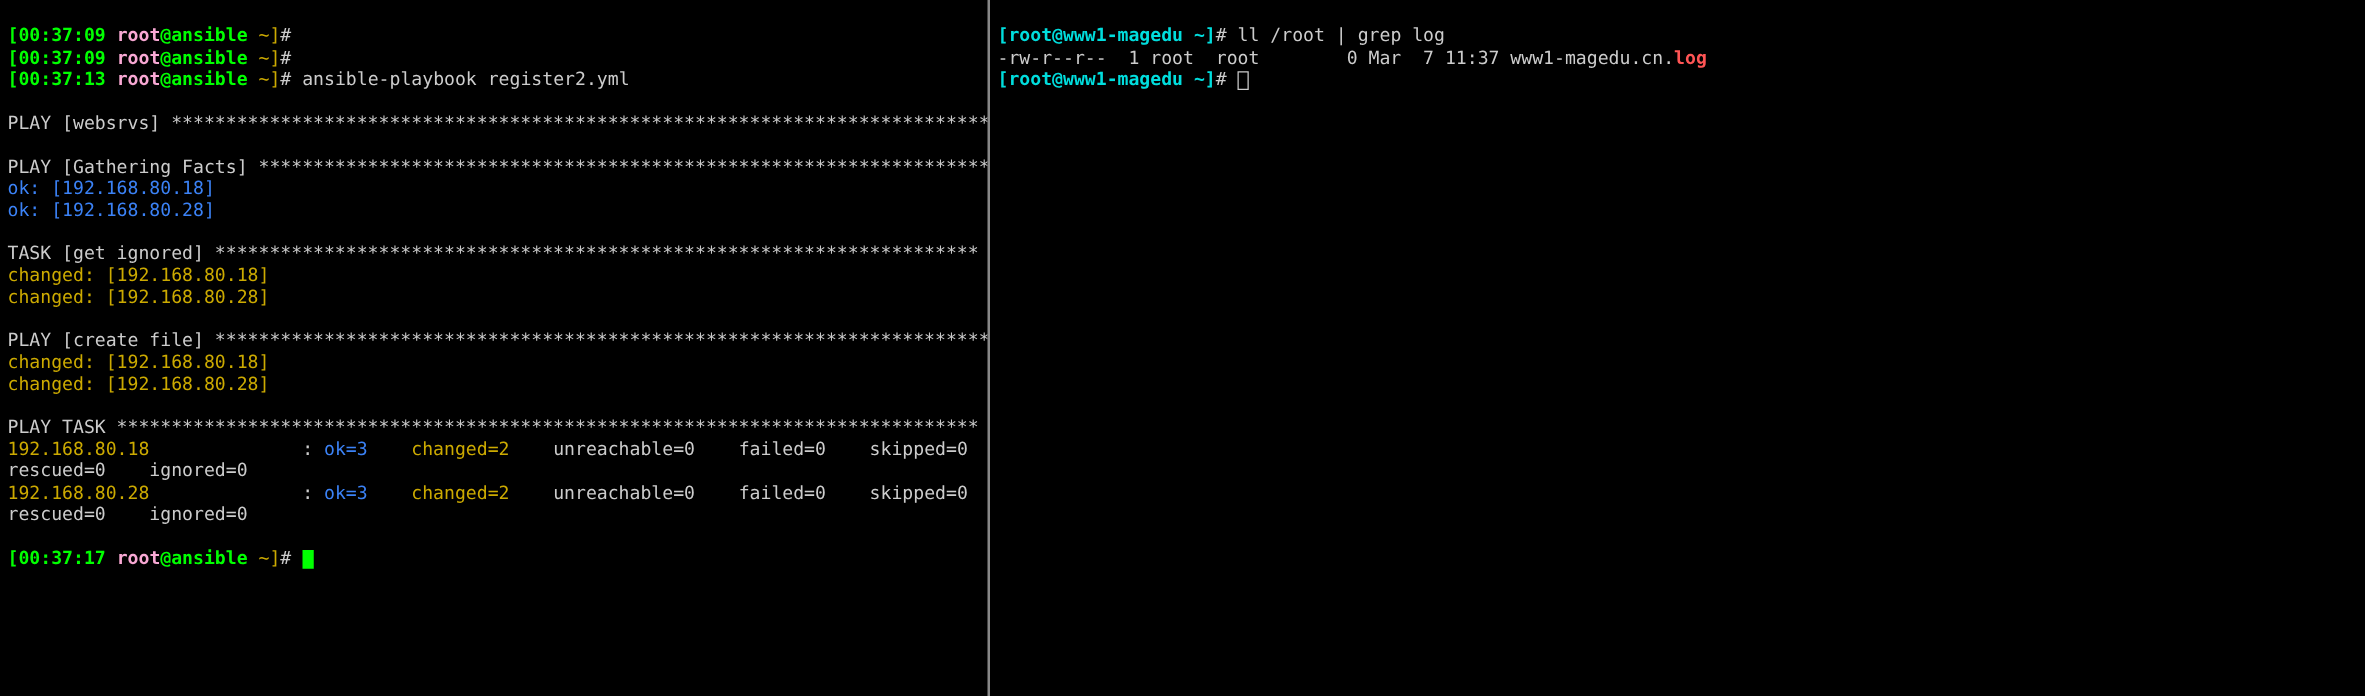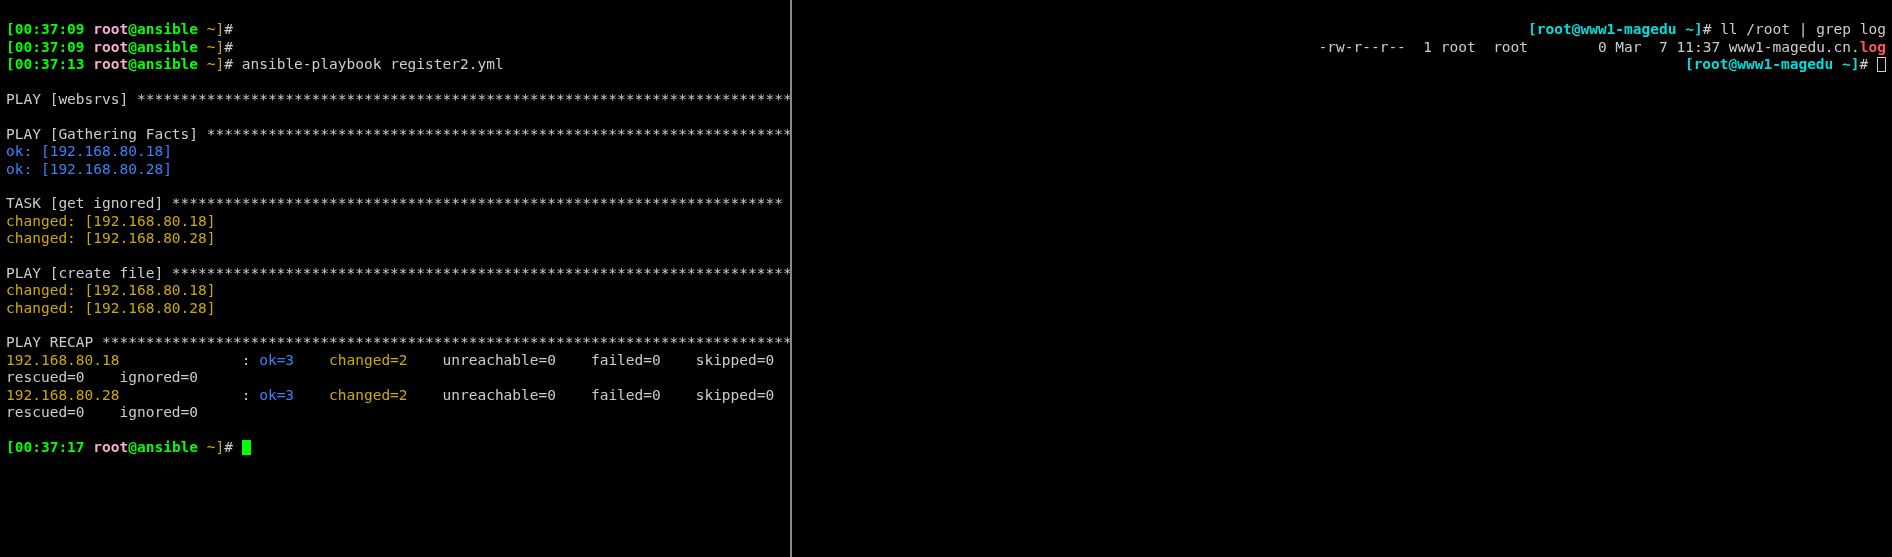--- a/index.html
+++ b/index.html
@@ -14,21 +14,21 @@
     width: 1892px;
     height: 557px;
     overflow: hidden;
   }
   .pane {
     background: #000;
     padding: 4px 6px;
     overflow: hidden;
   }
   .pane-left { width: 790px; }
-  .pane-right { flex: 1; text-align: right; }
+  .pane-right { flex: 1; }
   .divider {
     width: 2px;
     background: #888;
   }
   .green-bold { color: #00ff00; font-weight: bold; }
   .green { color: #3b82f6; }
   .white { color: #cccccc; }
   .magenta-bold { color: #f9a8d4; font-weight: bold; }
   .yellow { color: #ccaa00; }
   .cyan-bold { color: #00dddd; font-weight: bold; }
@@ -65,21 +65,21 @@
 <span class="green">ok: [192.168.80.28]</span>
 
 <span class="white">TASK [get ignored] **********************************************************************</span>
 <span class="yellow">changed: [192.168.80.18]</span>
 <span class="yellow">changed: [192.168.80.28]</span>
 
 <span class="white">PLAY [create file] ***********************************************************************</span>
 <span class="yellow">changed: [192.168.80.18]</span>
 <span class="yellow">changed: [192.168.80.28]</span>
 
-<span class="white">PLAY RECAP *******************************************************************************</span>
+<span class="white">PLAY TASK *******************************************************************************</span>
 <span><span class="yellow">192.168.80.18              </span><span class="white">: </span><span class="green">ok=3   </span><span class="yellow"> changed=2   </span><span class="white"> unreachable=0   </span><span class="white"> failed=0   </span><span class="white"> skipped=0   </span></span>
 <span class="white">rescued=0    ignored=0</span>
 <span><span class="yellow">192.168.80.28              </span><span class="white">: </span><span class="green">ok=3   </span><span class="yellow"> changed=2   </span><span class="white"> unreachable=0   </span><span class="white"> failed=0   </span><span class="white"> skipped=0   </span></span>
 <span class="white">rescued=0    ignored=0</span>
 
 <span><span class="green-bold">[00:37:17 </span><span class="magenta-bold">root</span><span class="green-bold">@</span><span class="green-bold">ansible </span><span class="yellow">~]</span><span class="white"># </span><span class="cursor-g"></span></span>
 </div>
 
 <div class="divider"></div>
 

